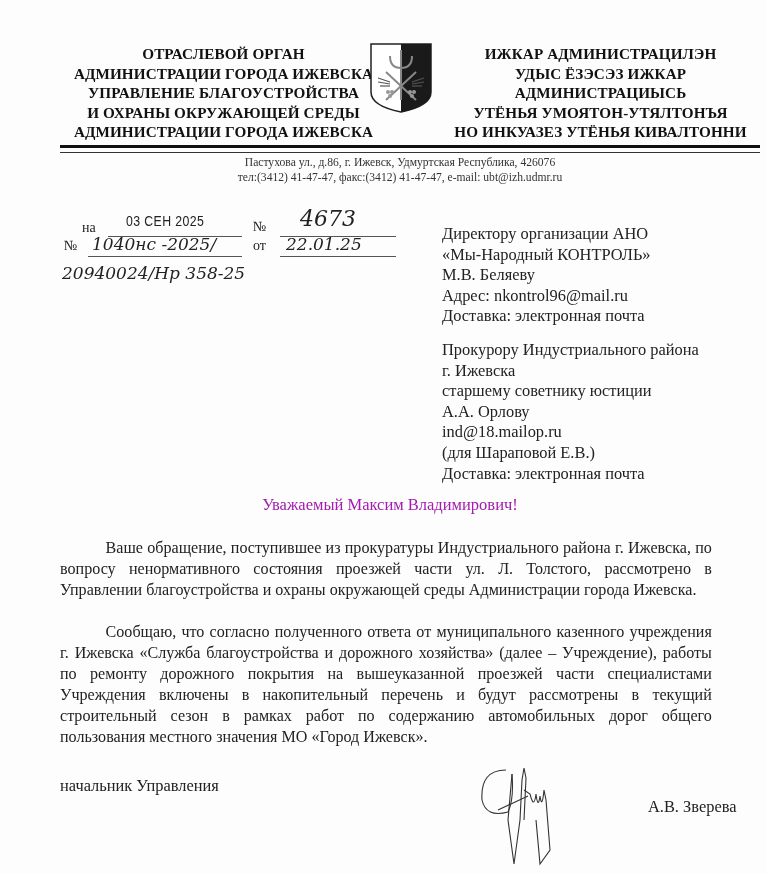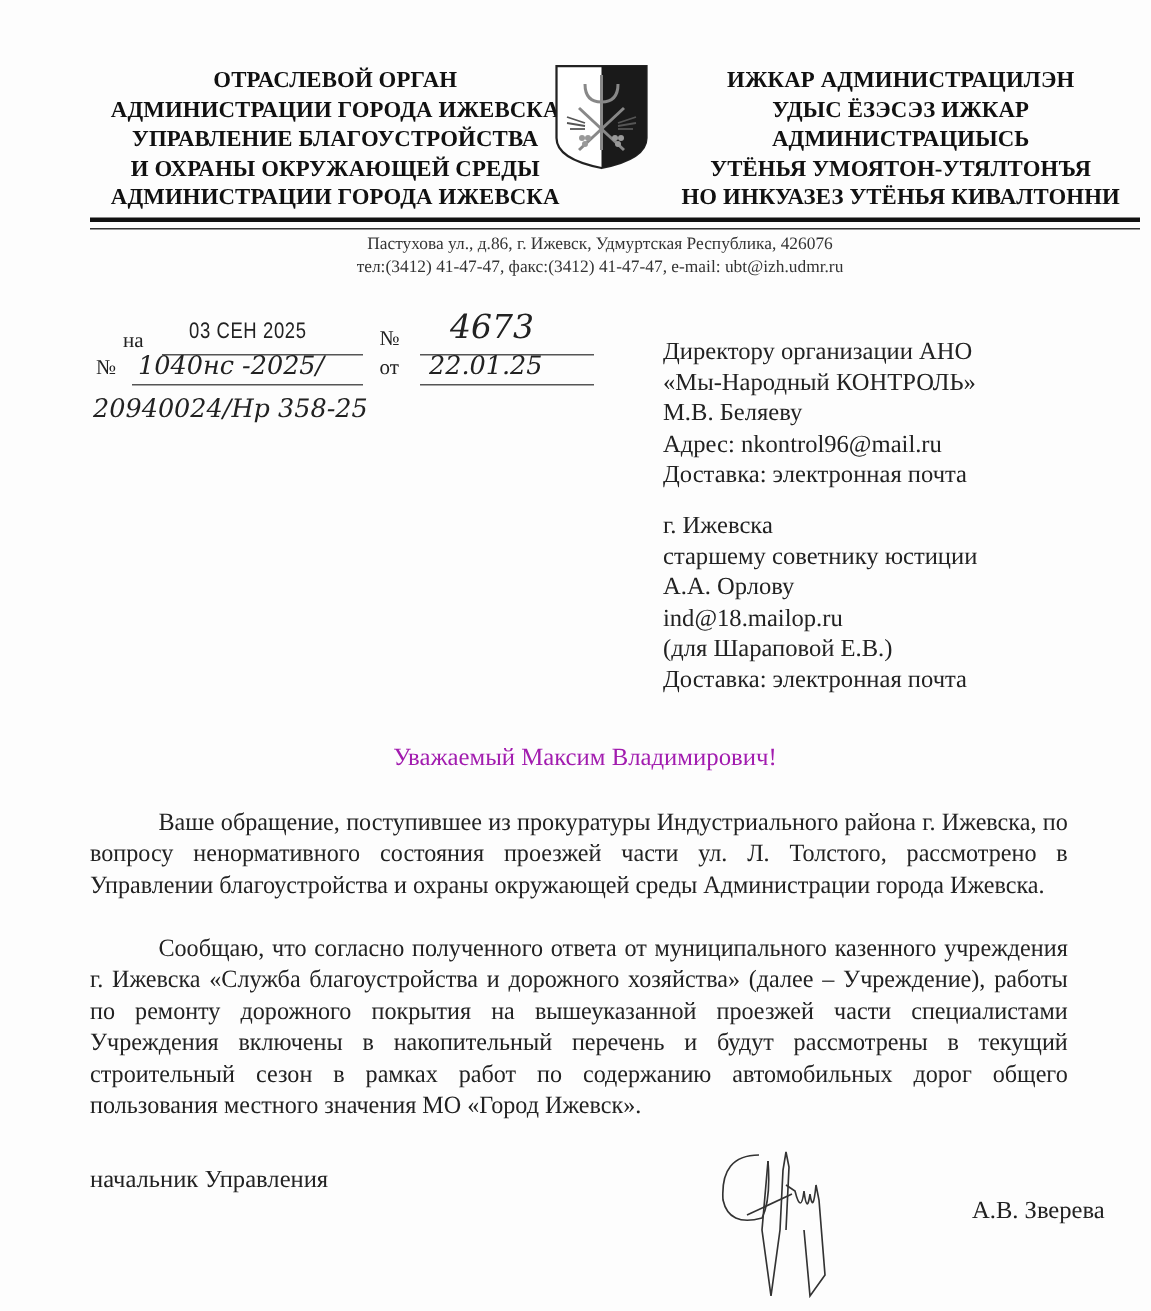--- a/index.html
+++ b/index.html
@@ -104,20 +104,21 @@
 
 <div id="recip1" class="abs recip">
   <div>Директору организации АНО</div>
   <div>«Мы-Народный КОНТРОЛЬ»</div>
   <div>М.В. Беляеву</div>
   <div>Адрес: nkontrol96@mail.ru</div>
   <div>Доставка: электронная почта</div>
 </div>
 
 <div id="recip2" class="abs recip">
+  <div>Прокурору Индустриального района</div>
   <div>г. Ижевска</div>
   <div>старшему советнику юстиции</div>
   <div>А.А. Орлову</div>
   <div>ind@18.mailop.ru</div>
   <div>(для Шараповой Е.В.)</div>
   <div>Доставка: электронная почта</div>
 </div>
 
 <div id="greeting" class="abs">Уважаемый Максим Владимирович!</div>
 

